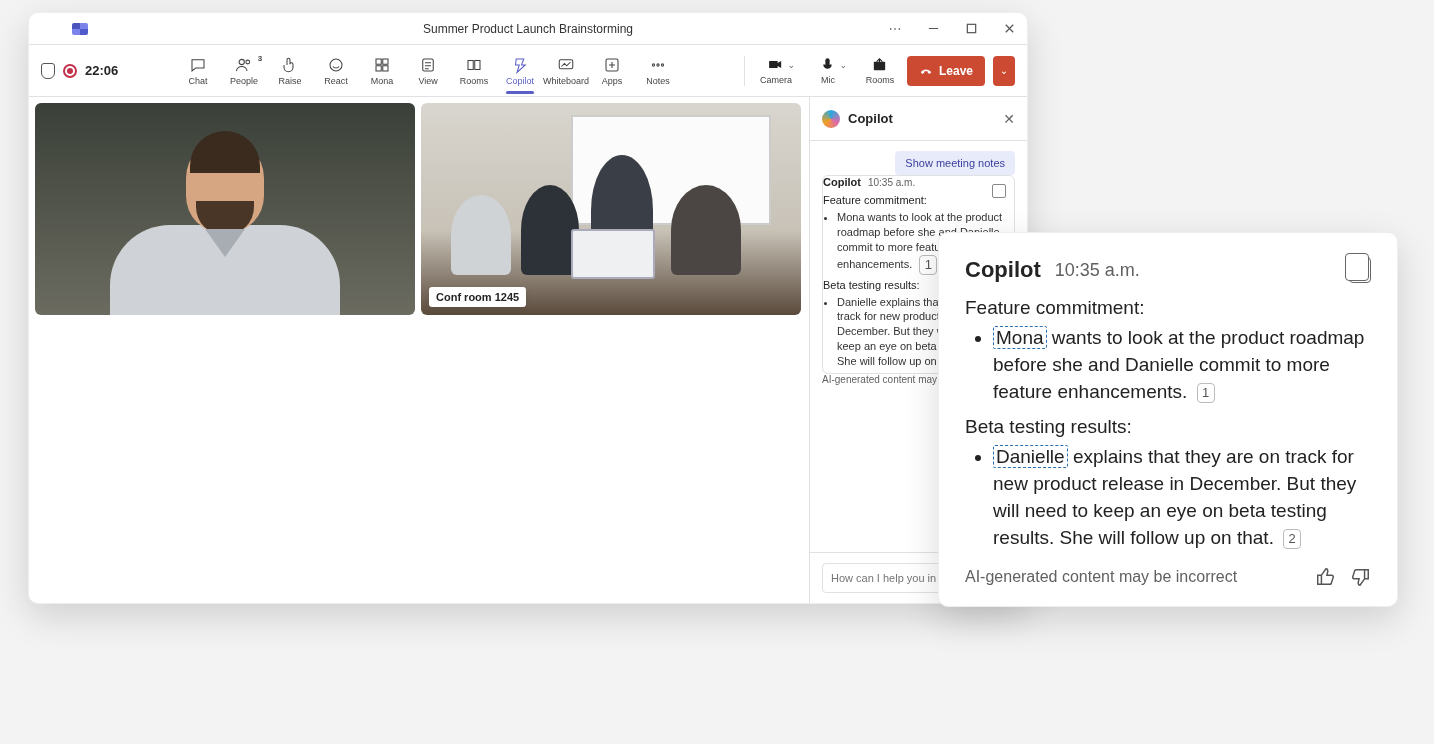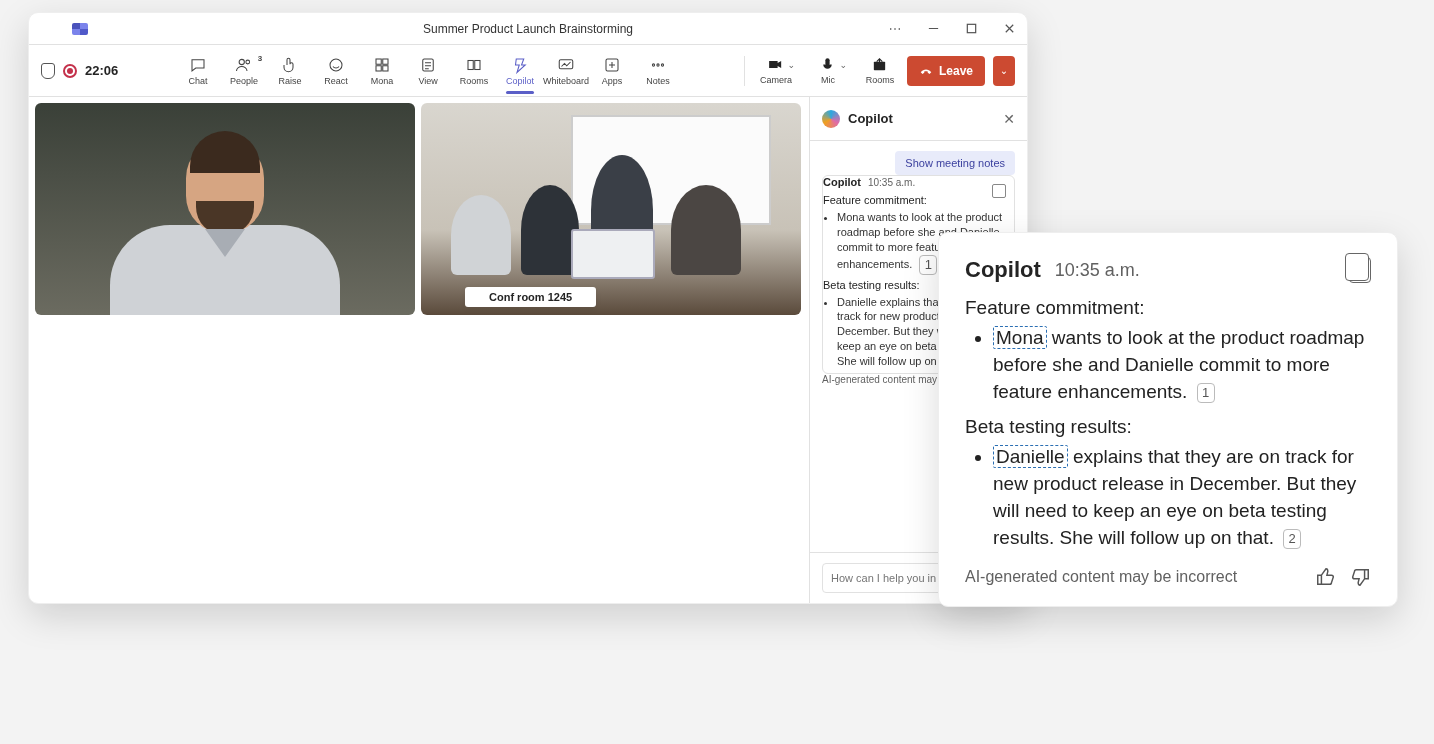--- a/index.html
+++ b/index.html
@@ -52,21 +52,21 @@
   .leave-btn svg{width:14px;height:14px;fill:#fff;}
   .leave-chev{background:var(--danger);color:#fff;width:22px;height:30px;border-radius:4px;display:flex;align-items:center;justify-content:center;font-size:10px;cursor:pointer;}
   
   .body{flex:1;display:flex;min-height:0;}
   .stage{flex:1;padding:6px;display:flex;flex-wrap:wrap;gap:6px;align-content:flex-start;overflow:hidden;}
   .tile{position:relative;border-radius:6px;overflow:hidden;background:#222;}
   .tile.t1{width:380px;height:212px;}
   .tile.t2{width:380px;height:212px;}
   .tile.t3{width:410px;height:212px;margin-left:180px;}
   .tile .img{width:100%;height:100%;}
-  .nameTag{position:absolute;left:8px;bottom:8px;background:#fff;color:#242424;font-size:11px;padding:4px 24px;border-radius:3px;font-weight:600;box-shadow:var(--soft);margin-left:36px;}
+  .nameTag{position:absolute;left:8px;bottom:8px;background:#fff;color:#242424;font-size:11px;padding:4px 7px;border-radius:3px;font-weight:600;box-shadow:var(--soft);}
   
   .t1 .img{background:linear-gradient(180deg,#3a4038 0%,#6b6b60 100%);}
   .t1 .person{position:absolute;left:50%;bottom:-10px;transform:translateX(-50%);}
   .t1 .head{width:78px;height:94px;background:#d6a582;border-radius:40px 40px 38px 38px;margin:0 auto;position:relative;}
   .t1 .hair{position:absolute;top:-8px;left:4px;right:4px;height:42px;background:#3b2a1e;border-radius:36px 36px 0 0;}
   .t1 .beard{position:absolute;bottom:-2px;left:10px;right:10px;height:34px;background:#4a3626;border-radius:0 0 28px 28px;}
   .t1 .body1{width:230px;height:100px;background:#cfd2d6;border-radius:60px 60px 0 0;margin-top:-8px;}
   .t1 .vneck{position:absolute;left:50%;transform:translateX(-50%);top:90px;width:40px;height:28px;background:#a8adb4;clip-path:polygon(0 0,100% 0,50% 100%);}
   .t2 .img{background:linear-gradient(180deg,#d9d6cf 0%,#c8c2b7 60%,#5a4a3b 100%);}
   .t2 .whiteboard{position:absolute;top:12px;right:30px;width:200px;height:110px;background:#fbfbfb;border:2px solid #ccc;}

